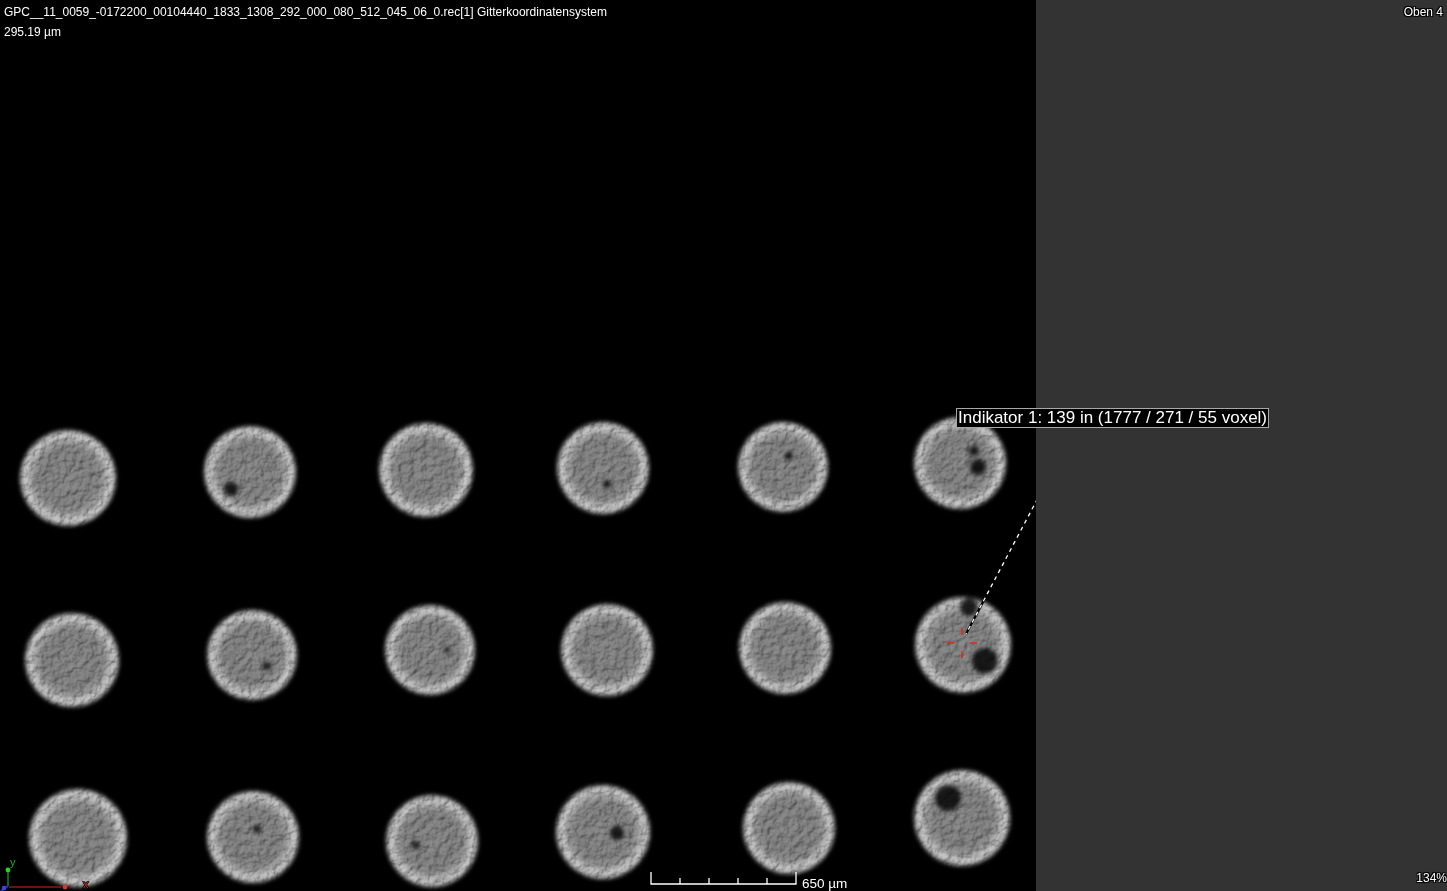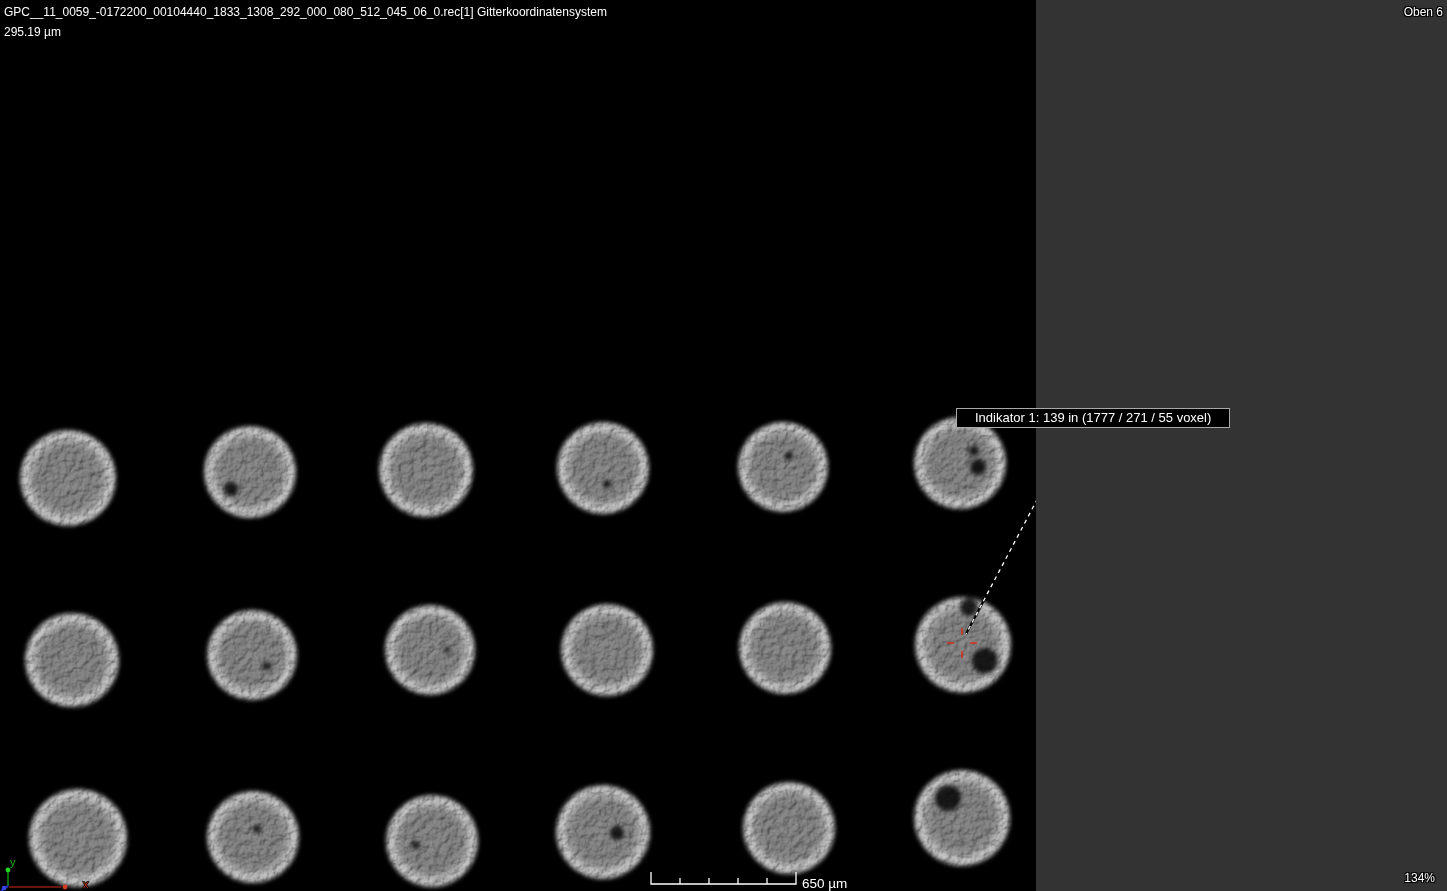--- a/index.html
+++ b/index.html
@@ -10,25 +10,25 @@
   .viewport{position:absolute;left:0;top:0;width:1036px;height:891px;background:#000;}
   .side-panel{position:absolute;left:1036px;top:0;width:411px;height:891px;background:#333333;}
   .hud{
     position:absolute;color:#fff;font-size:12px;line-height:15px;white-space:pre;
     text-shadow:-1px -1px 0 #000,1px -1px 0 #000,-1px 1px 0 #000,1px 1px 0 #000,0 0 2px #000;
     z-index:4;pointer-events:none;
   }
   .title-line{left:4px;top:5px;}
   .slice-line{left:4px;top:25px;}
   .view-label{right:4px;top:5px;text-align:right;}
-  .zoom-label{right:12px;bottom:5px;text-align:right;}
+  .zoom-label{right:0;bottom:5px;text-align:right;}
   .tooltip{
     position:absolute;left:956px;top:408px;height:16px;z-index:6;
     background:#000;border:1px solid #a8a8a8;color:#fff;
-    font-size:13px;line-height:16px;padding:1px 18px;white-space:pre;
+    font-size:17px;line-height:16px;padding:1px 1px;white-space:pre;
   }
   svg{position:absolute;left:0;top:0;}
   .scale-text,.axis-text{paint-order:stroke;stroke:#000;stroke-width:2px;}
   .scale-text{fill:#fff;font-size:13.5px;font-family:"Liberation Sans",sans-serif;}
   .axis-text{font-size:11px;font-family:"Liberation Sans",sans-serif;stroke-width:1.5px;}
 </style>
 </head>
 <body>
 
 <div class="viewport">
@@ -153,17 +153,17 @@
       <line x1="8" y1="886" x2="1" y2="891" stroke="#2330c0" stroke-width="2.2"></line>
       <circle cx="4" cy="888" r="2.2" fill="#3946e8"></circle>
     </g>
   </svg>
 
   <div class="hud title-line">GPC__11_0059_-0172200_00104440_1833_1308_292_000_080_512_045_06_0.rec[1] Gitterkoordinatensystem</div>
   <div class="hud slice-line">295.19 µm</div>
 </div>
 
 <div class="side-panel">
-  <div class="hud view-label">Oben 6</div>
+  <div class="hud view-label">Oben 4</div>
   <div class="hud zoom-label">134%</div>
 </div>
 
 <div class="tooltip">Indikator 1: 139 in (1777 / 271 / 55 voxel)</div>
 
 </body></html>

